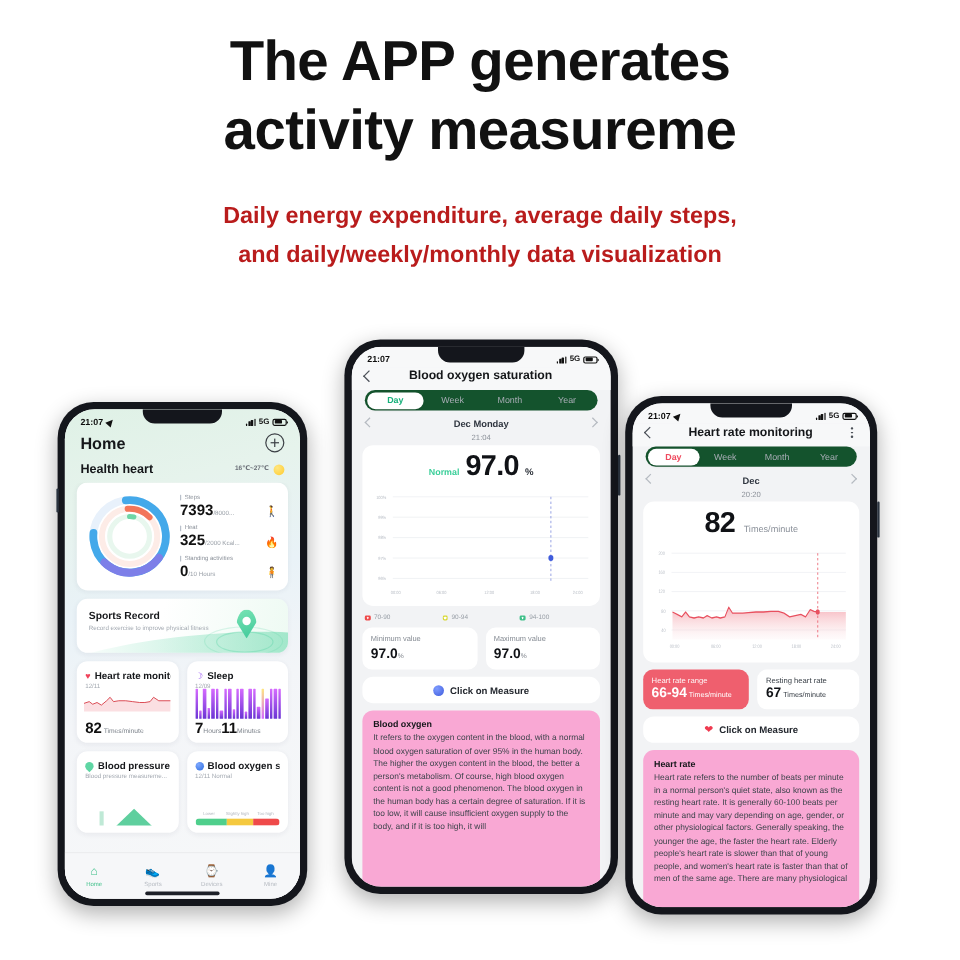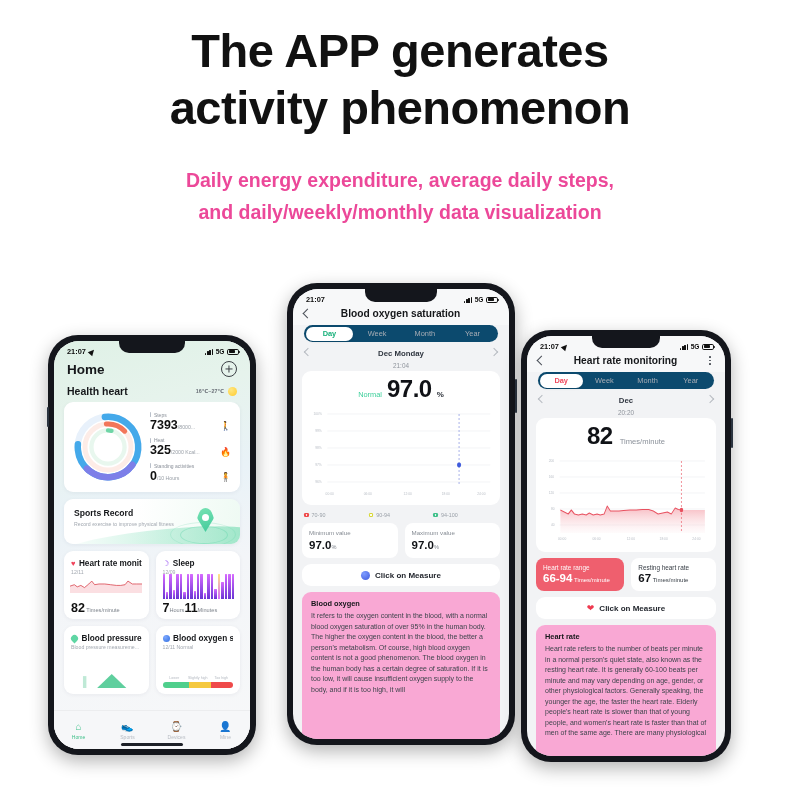--- a/index.html
+++ b/index.html
@@ -10,21 +10,21 @@
   }
   
   .headline{
     position:absolute;left:0;top:22px;width:800px;text-align:center;
     font-size:47px;line-height:1.22;font-weight:700;color:#111;
     letter-spacing:-0.5px;
   }
   .headline .l2{display:block;}
   .subhead{
     position:absolute;left:0;top:165px;width:800px;text-align:center;
-    font-size:19.5px;line-height:1.62;font-weight:600;color:#ec4899;
+    font-size:19.5px;line-height:1.62;font-weight:600;color:#b91c1c;
   }
   .subhead span{display:block;}
 
   
   .phone{position:absolute;border-radius:30px;background:#14161c;
          box-shadow:0 6px 18px rgba(0,0,0,.30);}
   .phone .screen{position:absolute;left:6px;top:6px;right:6px;bottom:6px;
          border-radius:25px;overflow:hidden;background:#fff;}
   .notch{position:absolute;left:50%;transform:translateX(-50%);top:0;
          background:#14161c;border-radius:0 0 10px 10px;z-index:40;}
@@ -142,36 +142,36 @@
     width:62px;height:2.6px;border-radius:2px;background:#1d2028;}
 
   
   .dp{height:100%;display:flex;flex-direction:column;background:#f2f3f5;}
   .dp-head{display:flex;align-items:center;padding:2px 11px 6px;background:#f7f8f9;}
   .chev-l{width:6px;height:6px;border-left:1.3px solid #4a4f57;border-bottom:1.3px solid #4a4f57;
     transform:rotate(45deg);flex:none;}
   .dp-title{flex:1;text-align:center;font-size:10.2px;font-weight:600;color:#15171a;}
   .dots-v{display:flex;flex-direction:column;gap:1.6px;align-items:center;width:8px;flex:none;}
   .dots-v i{width:1.7px;height:1.7px;border-radius:50%;background:#4a4f57;display:block;}
-  .seg{margin:0 11px 7px;height:17px;border-radius:9px;background:#0c4a6e;display:flex;
+  .seg{margin:0 11px 7px;height:17px;border-radius:9px;background:#14532d;display:flex;
     align-items:center;padding:1.6px;box-sizing:border-box;}
   .seg div{flex:1;text-align:center;font-size:7.4px;color:#a8adb5;line-height:14px;border-radius:8px;}
   .seg div.on{background:#fff;font-weight:700;box-shadow:0 1px 2.5px rgba(0,0,0,.08);}
   .seg.green div.on{color:#16b07a;}
   .seg.red div.on{color:#ef4a5e;}
   .datenav{display:flex;align-items:flex-start;justify-content:space-between;padding:0 12px 4px;}
   .datenav .d{font-size:7.8px;font-weight:700;color:#303640;}
   .chev-r{width:5px;height:5px;border-right:1.2px solid #b5bac1;border-top:1.2px solid #b5bac1;
     transform:rotate(45deg);}
   .chev-l2{width:5px;height:5px;border-left:1.2px solid #b5bac1;border-bottom:1.2px solid #b5bac1;
     transform:rotate(45deg);}
   .dp-time{text-align:center;font-size:6.4px;color:#8e939b;padding-bottom:2px;}
   .panel{background:#fff;margin:0 9px 6px;border-radius:9px;padding:6px 8px 7px;}
   .bigval{text-align:center;display:flex;align-items:baseline;justify-content:center;gap:5px;}
-  .bigval .tag{font-size:7.4px;font-weight:400;color:#3ccf9a;}
+  .bigval .tag{font-size:7.4px;font-weight:700;color:#3ccf9a;}
   .bigval .n{font-size:24px;font-weight:700;color:#101216;line-height:1;letter-spacing:-.5px;}
   .bigval .u{font-size:8px;color:#2b3038;font-weight:600;}
   .bigval.hr{justify-content:center;gap:7px;}
   .bigval.hr .u{font-size:7.6px;color:#8a9099;font-weight:500;}
   .chart{position:relative;margin-top:5px;height:92px;}
   .chart svg{width:100%;height:100%;display:block;}
   .legend{display:flex;margin:1px 9px 5px;padding:0 2px;}
   .legend div{flex:1;display:flex;align-items:center;gap:3px;font-size:5.4px;color:#9aa0a8;}
   .legend i{width:4.6px;height:4.6px;border-radius:1.2px;display:block;}
   .legend i::after{content:"";display:block;width:1.6px;height:1.6px;background:#fff;
@@ -199,21 +199,21 @@
   .hrrest .l{font-size:6.4px;color:#3a4048;}
   .hrrest .v{font-size:11.5px;font-weight:700;color:#101216;margin-top:1px;}
   .hrrest .v small{font-size:6px;font-weight:400;color:#3a4048;}
   .axlbl{font-size:3.8px;fill:#b9bec6;}
 </style>
 </head>
 <body>
 
 <div class="headline">
   <span class="l1">The APP generates</span>
-  <span class="l2">activity phenomenon</span>
+  <span class="l2">activity measureme</span>
 </div>
 <div class="subhead">
   <span>Daily energy expenditure, average daily steps,</span>
   <span>and daily/weekly/monthly data visualization</span>
 </div>
 
 <div class="phone" id="phoneLeft">
   <div class="sidebtn" style="left:-1.5px;top:72px;width:2px;height:20px;"></div>
   <div class="screen">
     <div class="lp-bg"></div>

